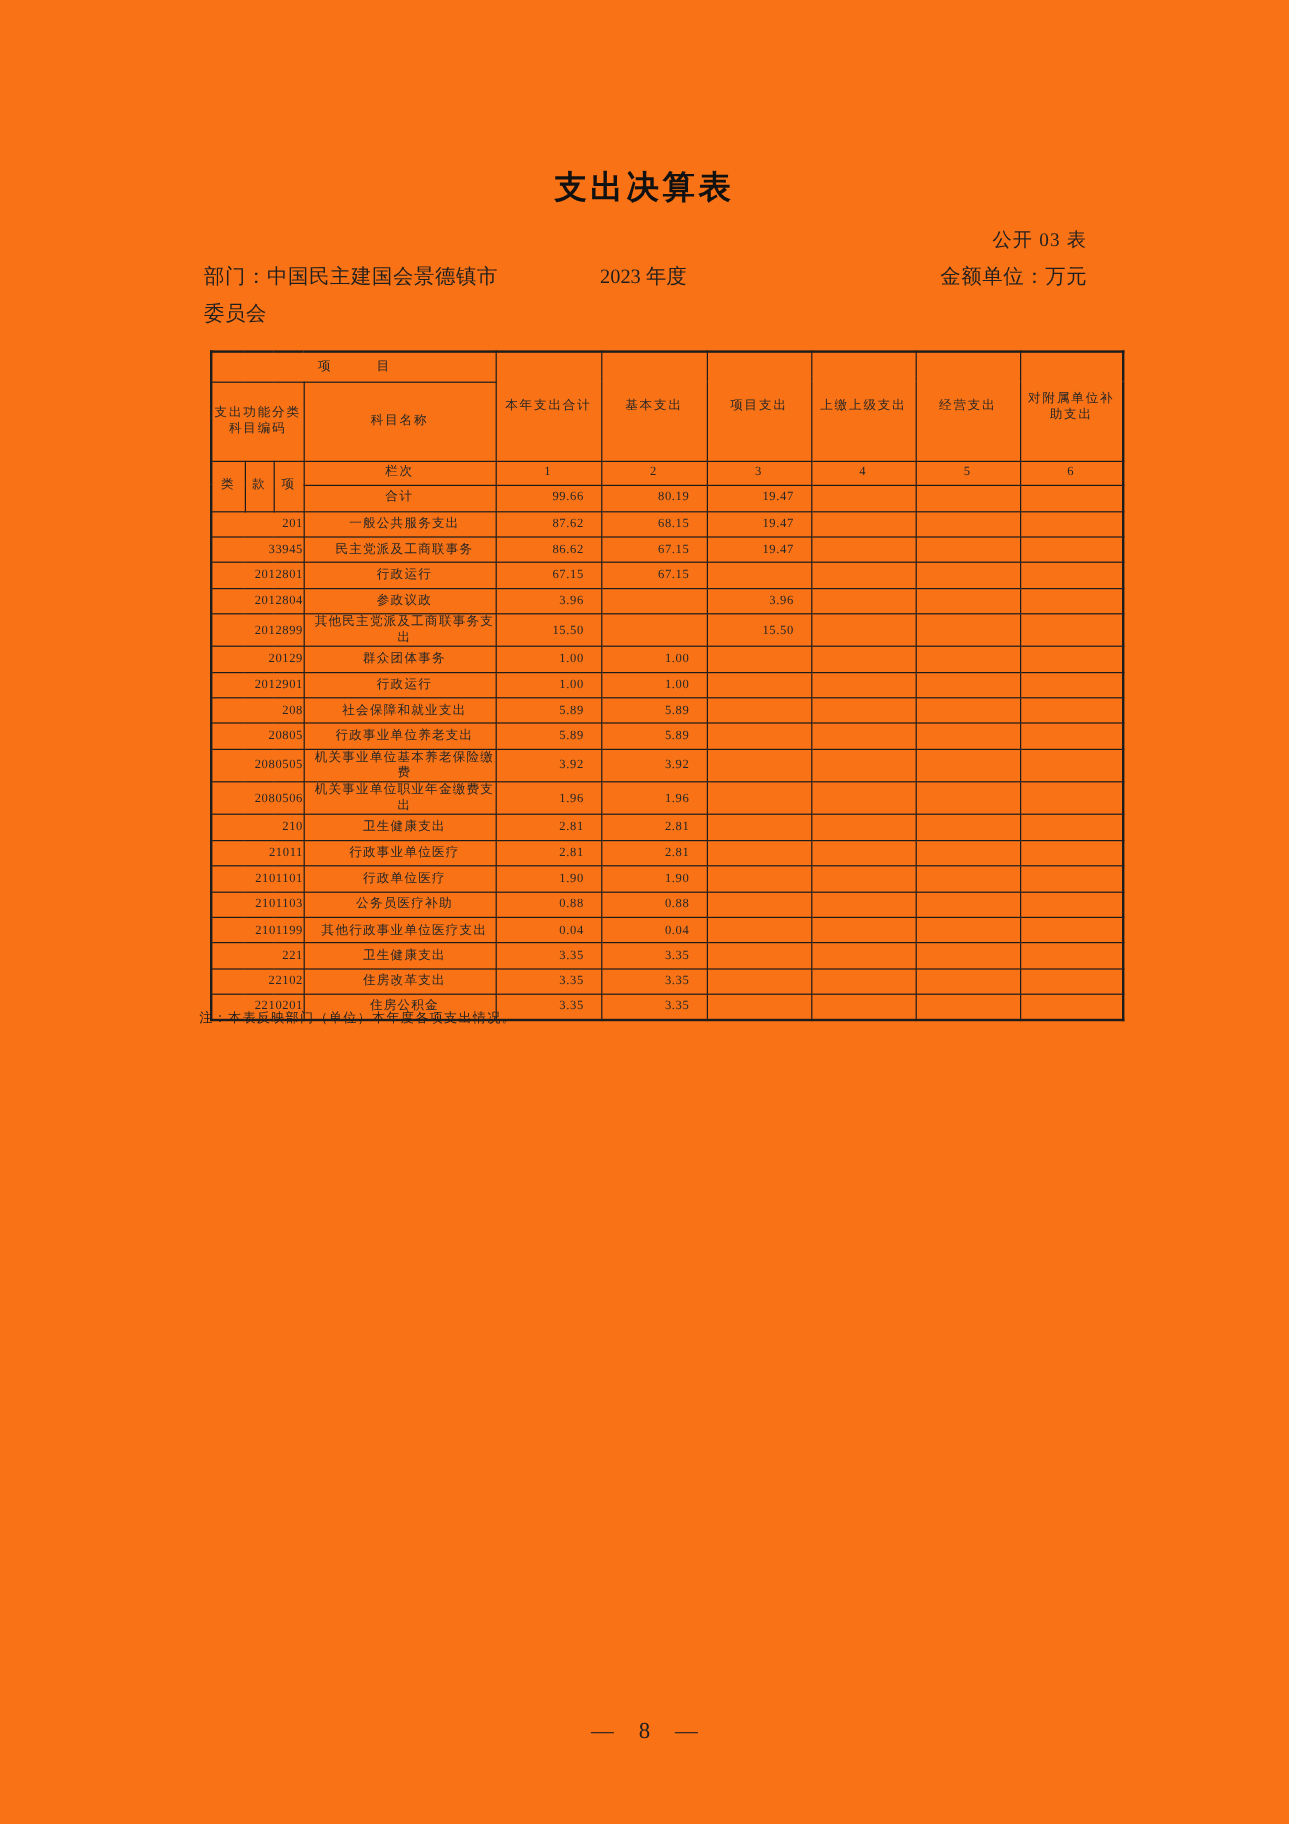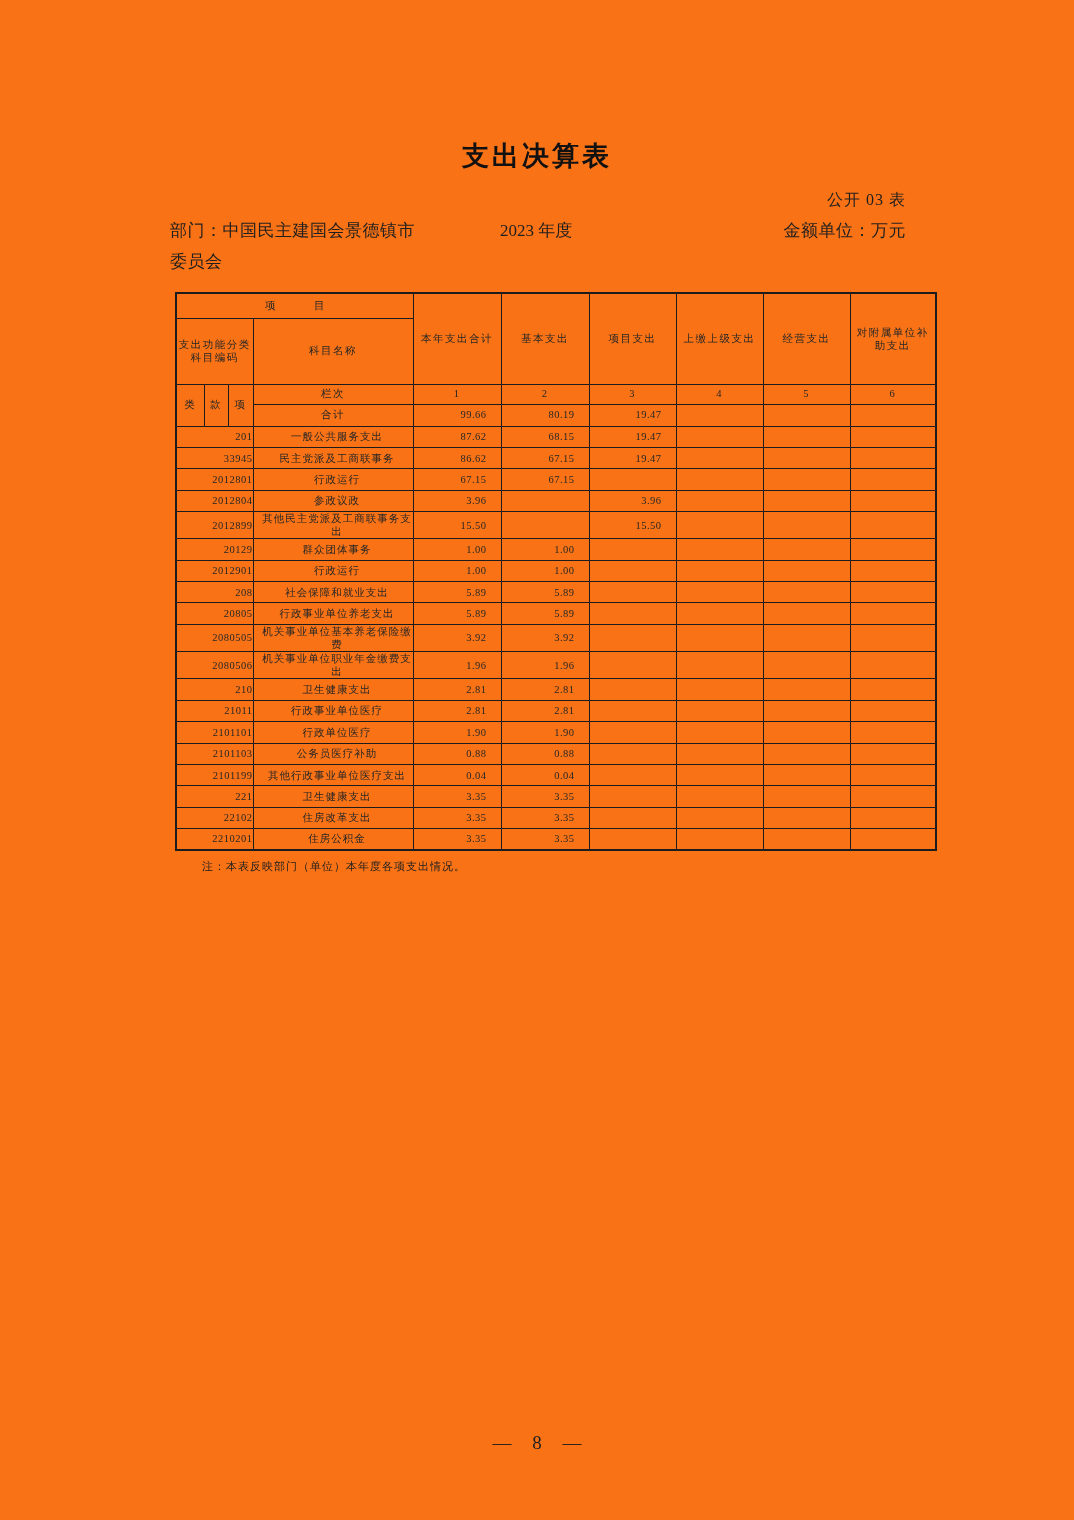--- a/index.html
+++ b/index.html
@@ -51,22 +51,22 @@
   .num { text-align:right; padding-right:14px; letter-spacing:0.5px; }
   .code { text-align:right; padding-left:6px; letter-spacing:0.5px; }
   .name { text-align:center; padding-left:8px; letter-spacing:1px; }
   tr.r-project { height:25px; }
   tr.r-head { height:66px; }
   tr.r-lanci { height:20px; }
   tr.r-total { height:22px; }
   tr.r-data { height:21.4px; }
 
   .note {
-    position:absolute; top:859px; left:166px;
-    font-size:11px; letter-spacing:1px;margin-left:36px;
+    position:absolute; top:841px; left:166px;
+    font-size:11px; letter-spacing:1px;
   }
   .page-number {
     position:absolute; top:1432px; left:0; width:100%;
     text-align:center; font-size:19px;
     word-spacing:16px;
   }
 </style>
 </head>
 <body>
 

